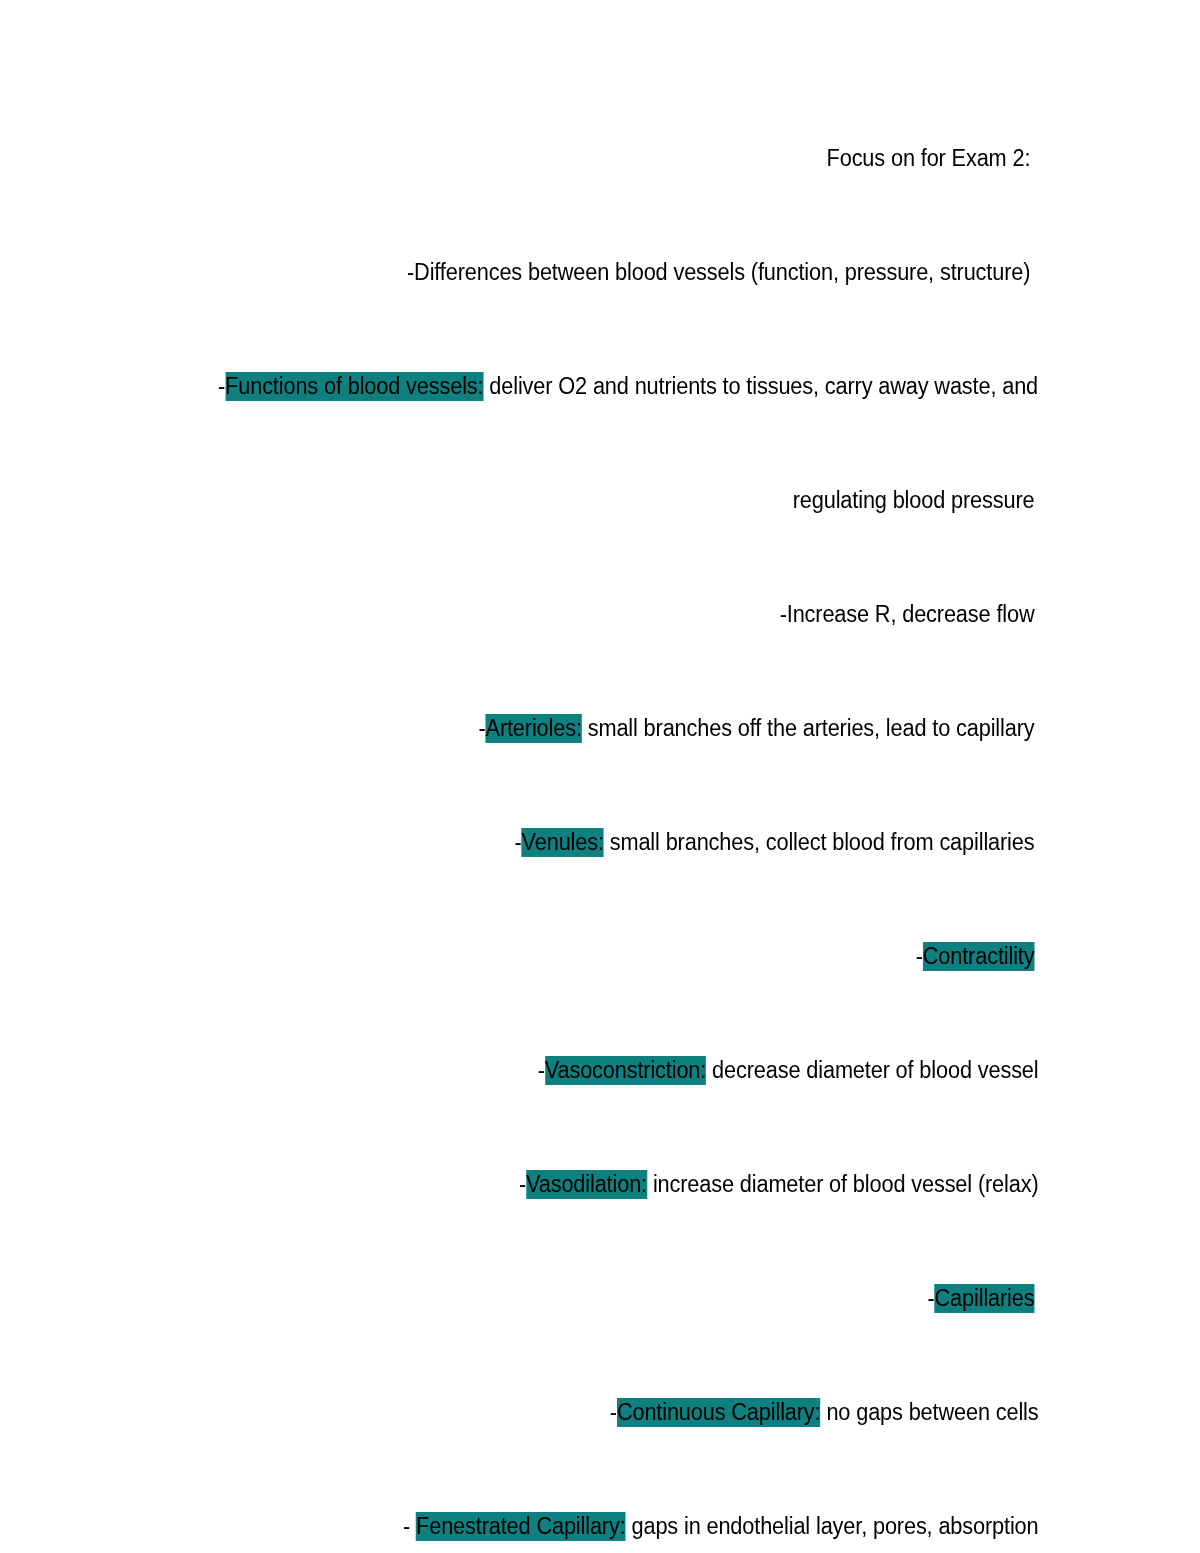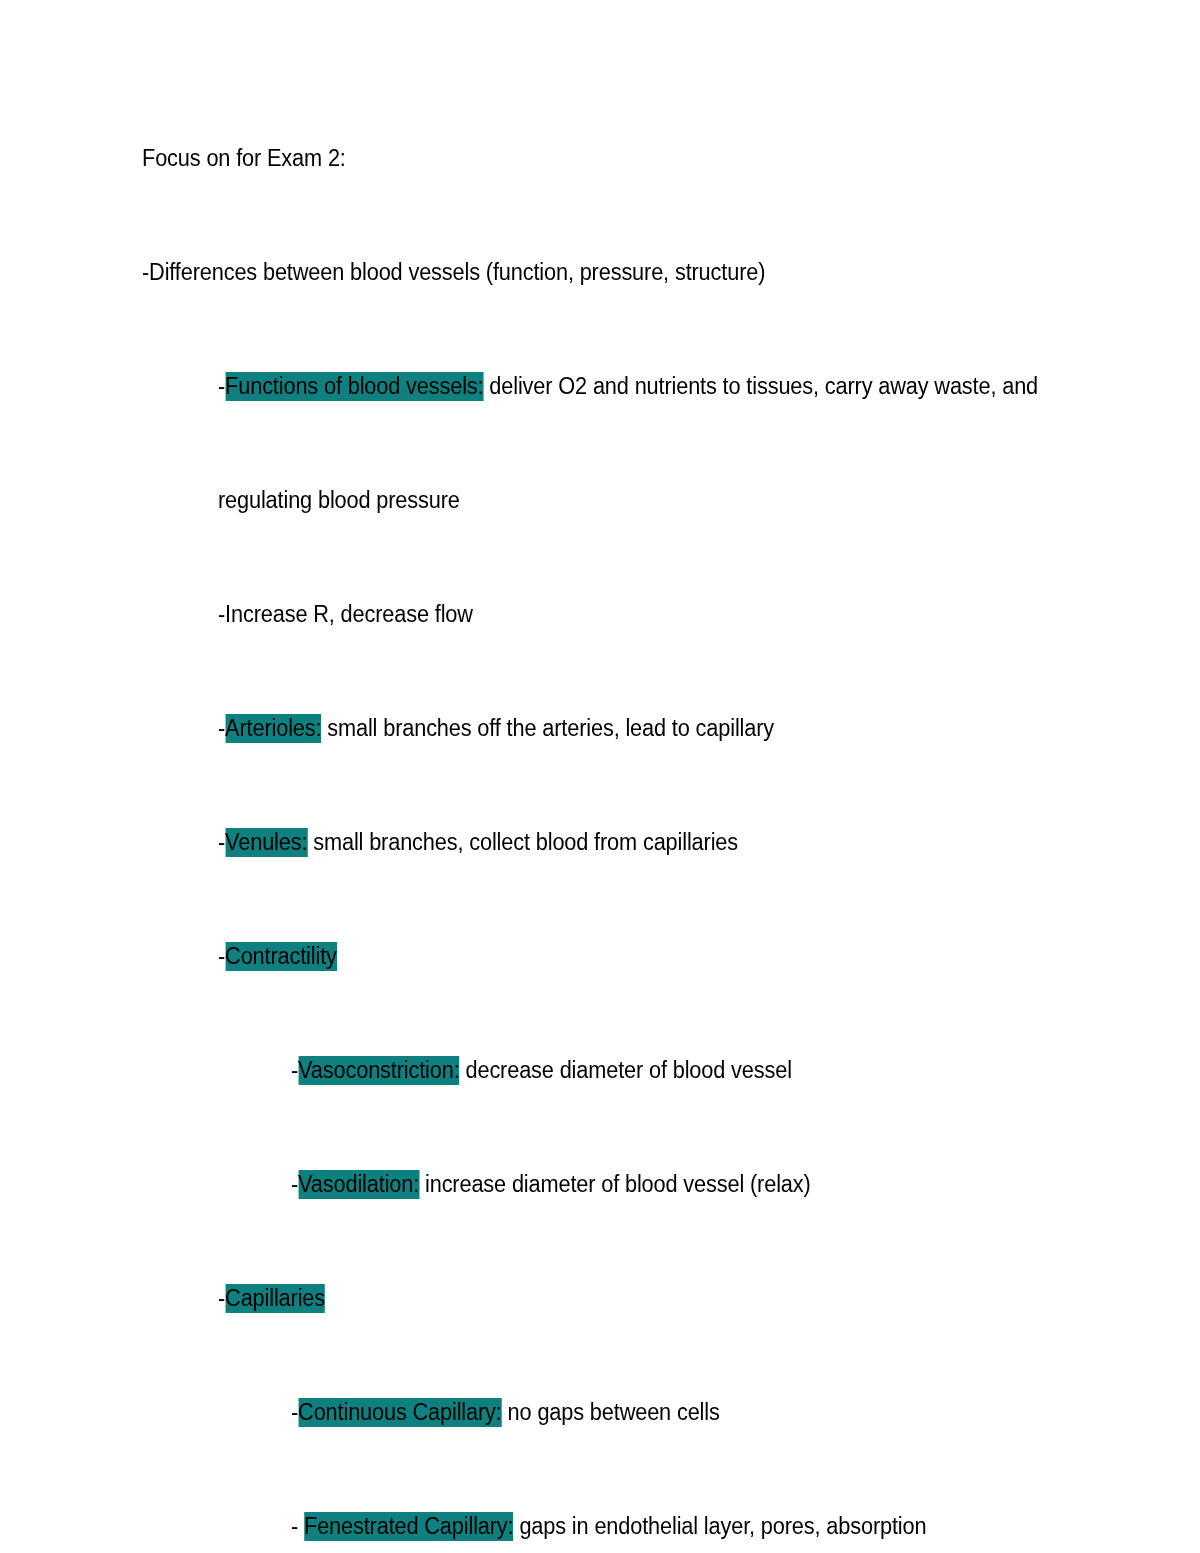--- a/index.html
+++ b/index.html
@@ -16,20 +16,21 @@
     color: #000000;
     overflow: hidden;
   }
   #page {
     position: absolute;
     left: 0;
     top: 0;
     width: 1200px;
     height: 1179px;
     background: #ffffff;
+    text-align: right;
   }
   #doc-body {
     position: absolute;
     left: 142px;
     top: 130px;
     width: 940px;
   }
   .line {
     line-height: 57px;
     min-height: 57px;

